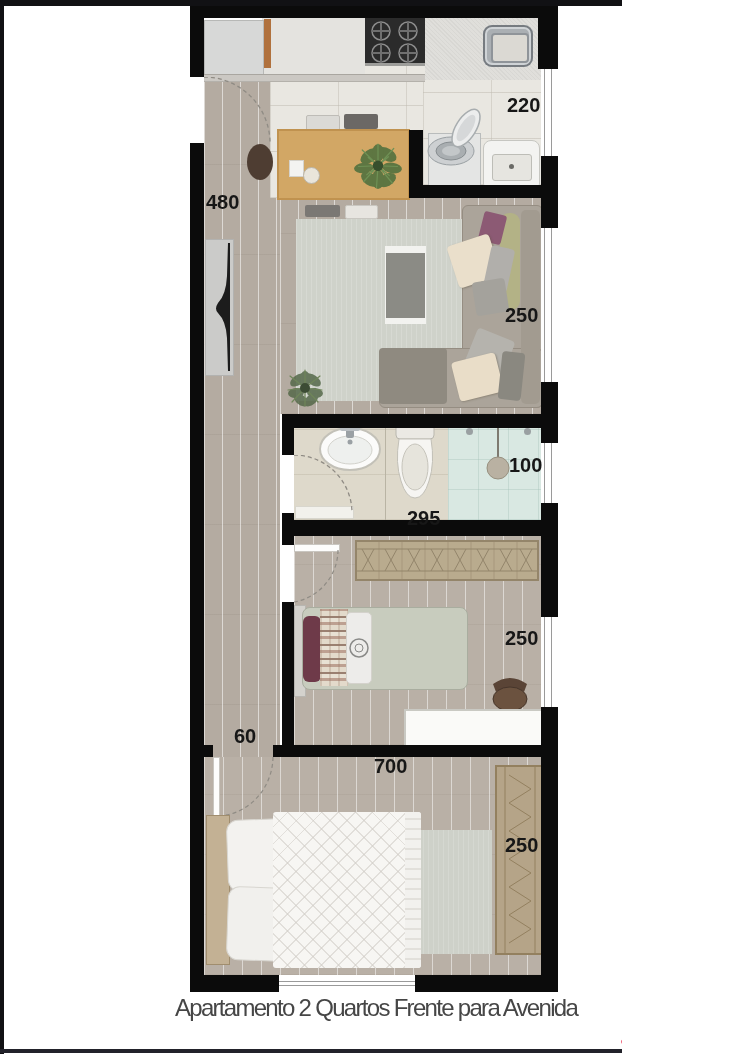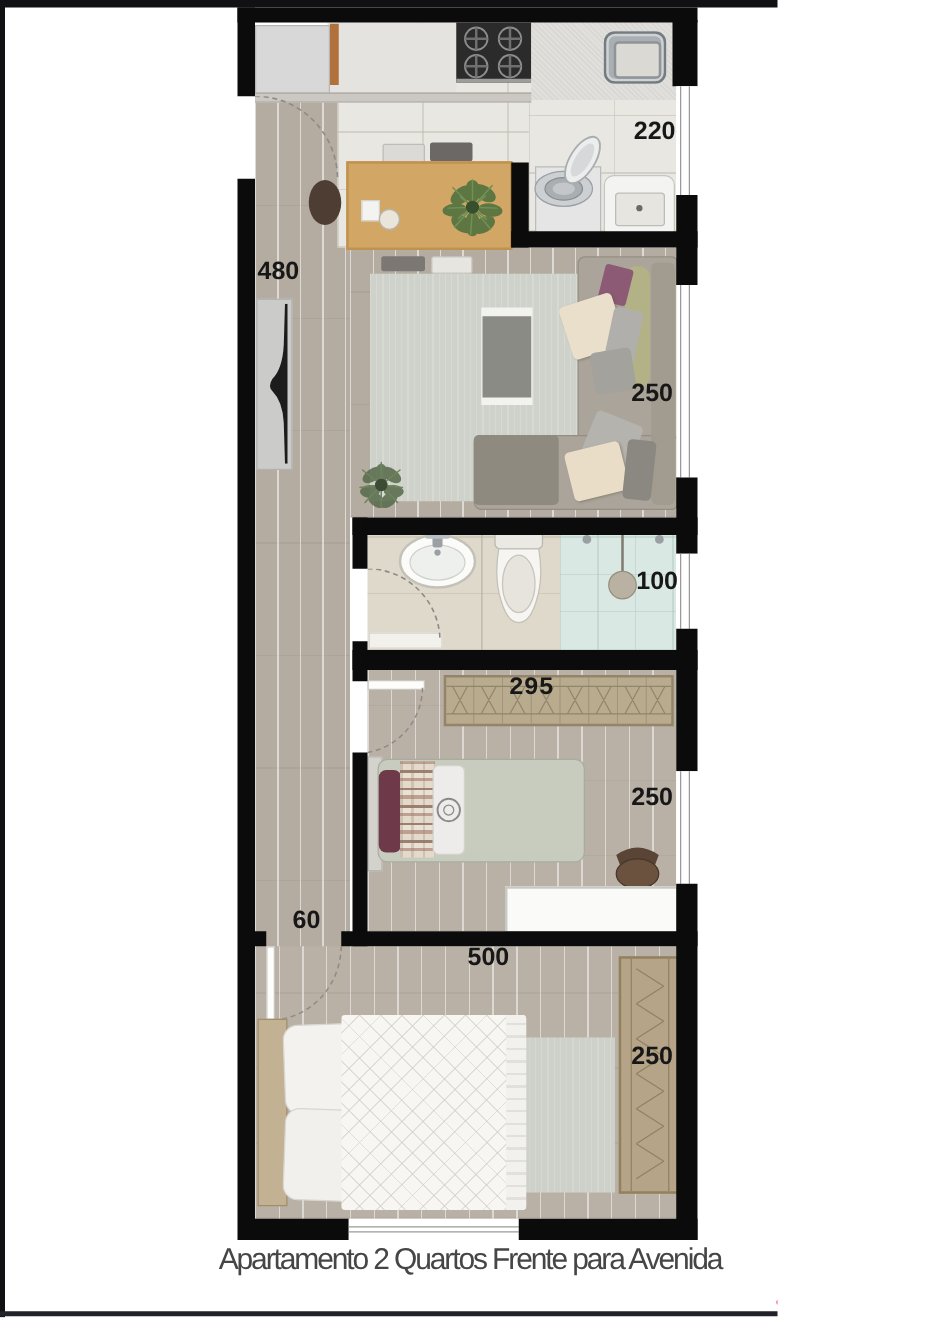--- a/index.html
+++ b/index.html
@@ -340,33 +340,33 @@
   <div class="wall" style="left:204px;top:975px;width:75px;height:17px;"></div>
 
   <div class="abs" style="left:279px;top:975px;width:136px;height:17px;background:#fff;"></div>
   <div class="winline" style="left:279px;top:981px;width:136px;height:1px;"></div>
   <div class="winline" style="left:279px;top:985px;width:136px;height:1px;"></div>
 
   <div class="wall" style="left:415px;top:975px;width:143px;height:17px;"></div>
 
   <div class="dim" style="left:507px;top:94px;">220</div>
 
-  <div class="dim" style="left:206px;top:206px;">480</div>
+  <div class="dim" style="left:206px;top:191px;">480</div>
 
   <div class="dim" style="left:505px;top:304px;">250</div>
 
   <div class="dim" style="left:509px;top:454px;">100</div>
 
-  <div class="dim" style="left:407px;top:539px;font-family:Liberation Mono, monospace;">295</div>
+  <div class="dim" style="left:407px;top:507px;">295</div>
 
   <div class="dim" style="left:505px;top:627px;">250</div>
 
   <div class="dim" style="left:234px;top:725px;">60</div>
 
-  <div class="dim" style="left:374px;top:755px;">500</div>
+  <div class="dim" style="left:374px;top:755px;">700</div>
 
   <div class="dim" style="left:505px;top:834px;">250</div>
 
   <div class="abs" style="left:0;top:994px;width:752px;text-align:center;font-size:24px;letter-spacing:-1.7px;color:#464646;">Apartamento 2 Quartos Frente para Avenida</div>
 
   <svg class="abs" style="left:612px;top:998px;" width="90" height="50" viewBox="0 0 90 50">
     <path d="M48 5 L27 16 H69 Z" fill="#9ed4ef" stroke="#4da3d2" stroke-width="1.2"></path>
     <rect x="53" y="5" width="4" height="5" fill="#8ecae8" stroke="#4da3d2" stroke-width="0.8"></rect>
     <rect x="24" y="15" width="48" height="2.6" fill="#c3e6f6" stroke="#64b2da" stroke-width="0.8"></rect>
     <rect x="29" y="18" width="38" height="13" fill="#b5dff3" stroke="#64b2da" stroke-width="0.8"></rect>

